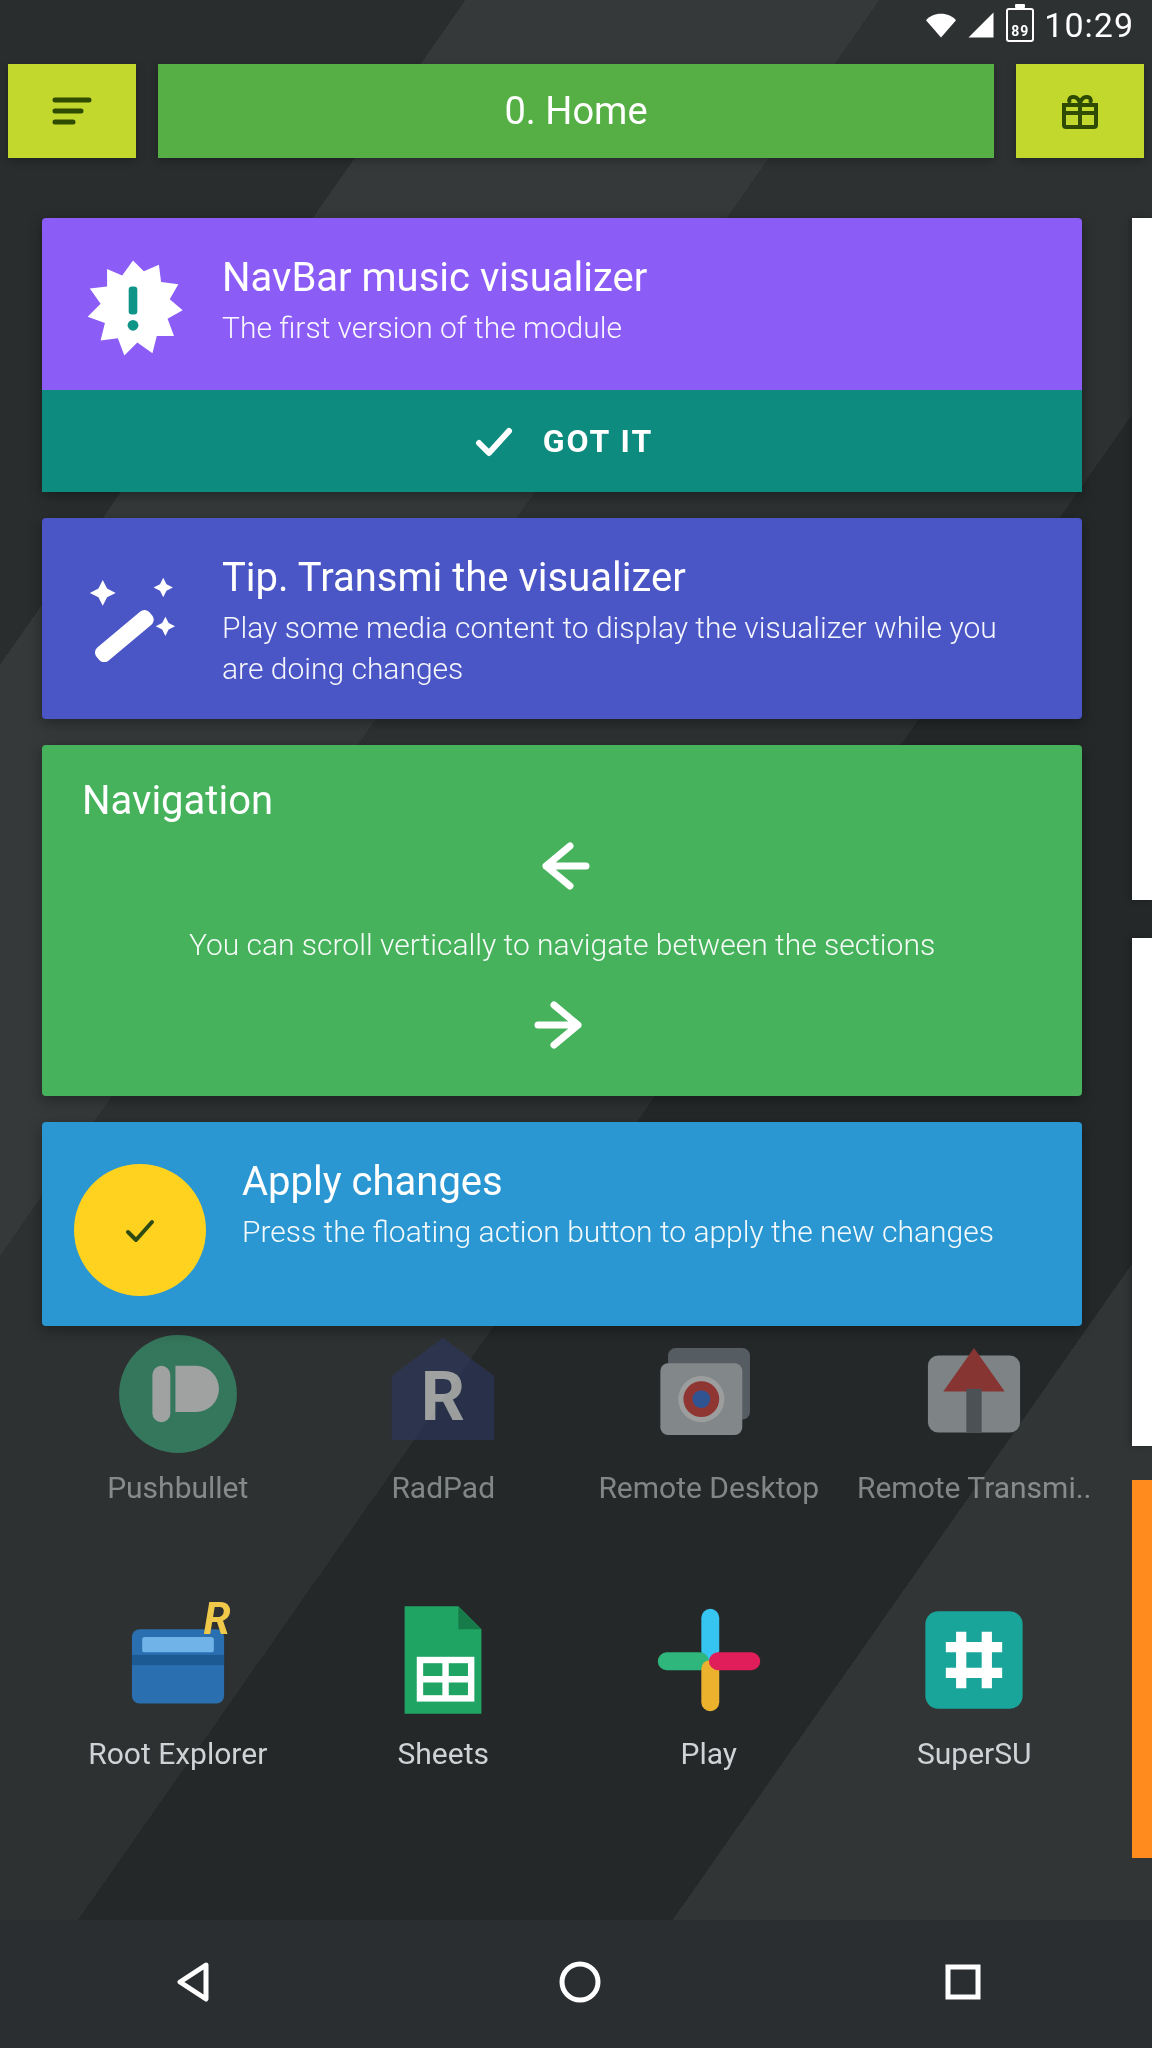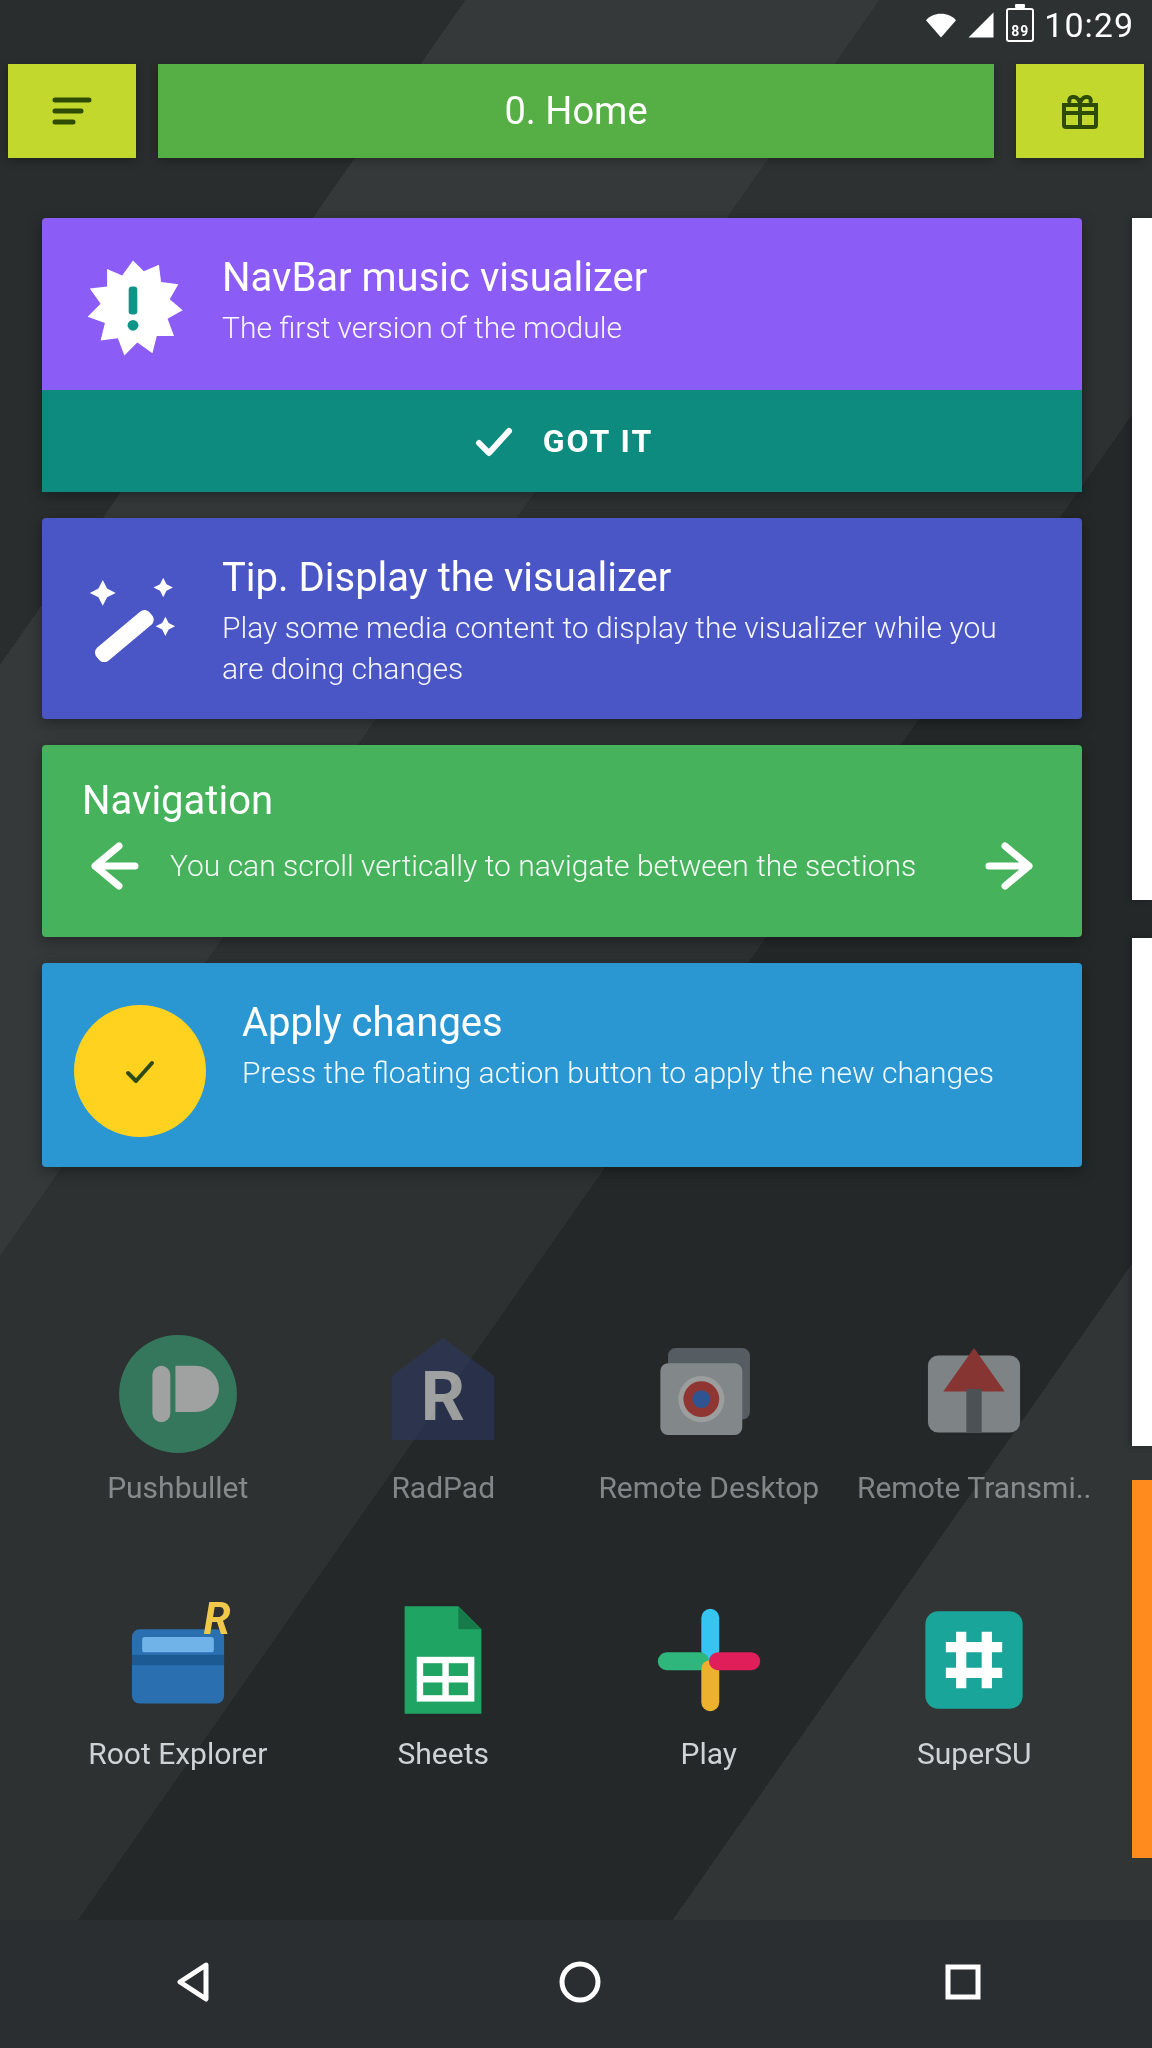--- a/index.html
+++ b/index.html
@@ -37,21 +37,21 @@
 
   .card { border-radius:4px; box-shadow:0 4px 14px rgba(0,0,0,.35); color:#fff; }
   .card .body { display:flex; align-items:flex-start; gap:30px; padding:38px 40px 30px 32px; }
   .card h2 { font-size:40px; font-weight:400; line-height:1.1; margin-bottom:8px;}
   .card p  { font-size:30px; font-weight:300; line-height:1.35; opacity:.95;}
 
   .c-teal  { background:#8b5cf6; }
   .c-teal .foot { background:#0d8b7e; height:102px; display:flex; align-items:center; justify-content:center; gap:28px; font-size:32px; font-weight:700; letter-spacing:2px;}
   .c-blue  { background:#4a55c6; }
   .c-green { background:#46b25b; }
-  .c-green .navrow{ display:flex; align-items:center; gap:24px; padding:0 34px 36px 34px;}
+  .c-green .navrow{ display:flex; align-items:center; gap:24px; padding:0 34px 36px 34px;flex-direction:column;}
   .c-green h2{ padding:34px 40px 0 40px; font-size:40px;}
   .c-sky   { background:#2a97d3; }
 
   .arrow{ width:70px; height:70px; display:flex; align-items:center; justify-content:center;}
   .arrow svg{ stroke:#fff; stroke-width:7; fill:none;}
 
   .burst { width:118px; height:104px; display:flex; align-items:center; justify-content:center;}
   .wand  { width:118px; height:104px; display:flex; align-items:center; justify-content:center;}
 
   .fab-tick{ width:132px; height:132px; border-radius:50%; background:#ffd21f; display:flex; align-items:center; justify-content:center; margin:4px 6px 0 0;}
@@ -225,21 +225,21 @@
 
   <div class="card c-blue">
     <div class="body">
       <div class="wand">
         <svg width="108" height="108" viewBox="0 0 100 100" fill="#fff">
           <rect x="10" y="68" width="64" height="16" rx="6" transform="rotate(-40 42 76)"></rect>
           <path d="M22 24l4 8 8 4-8 4-4 8-4-8-8-4 8-4zM78 22l3 6 6 3-6 3-3 6-3-6-6-3 6-3zM80 58l3 6 6 3-6 3-3 6-3-6-6-3 6-3z"></path>
         </svg>
       </div>
       <div style="flex:1">
-        <h2>Tip. Display the visualizer</h2>
+        <h2>Tip. Transmi the visualizer</h2>
         <p>Play some media content to display the visualizer while you are doing changes</p>
       </div>
     </div>
   </div>
 
   <div class="card c-green">
     <h2>Navigation</h2>
     <div class="navrow">
       <div class="arrow">
         <svg width="64" height="64" viewBox="0 0 64 64">

